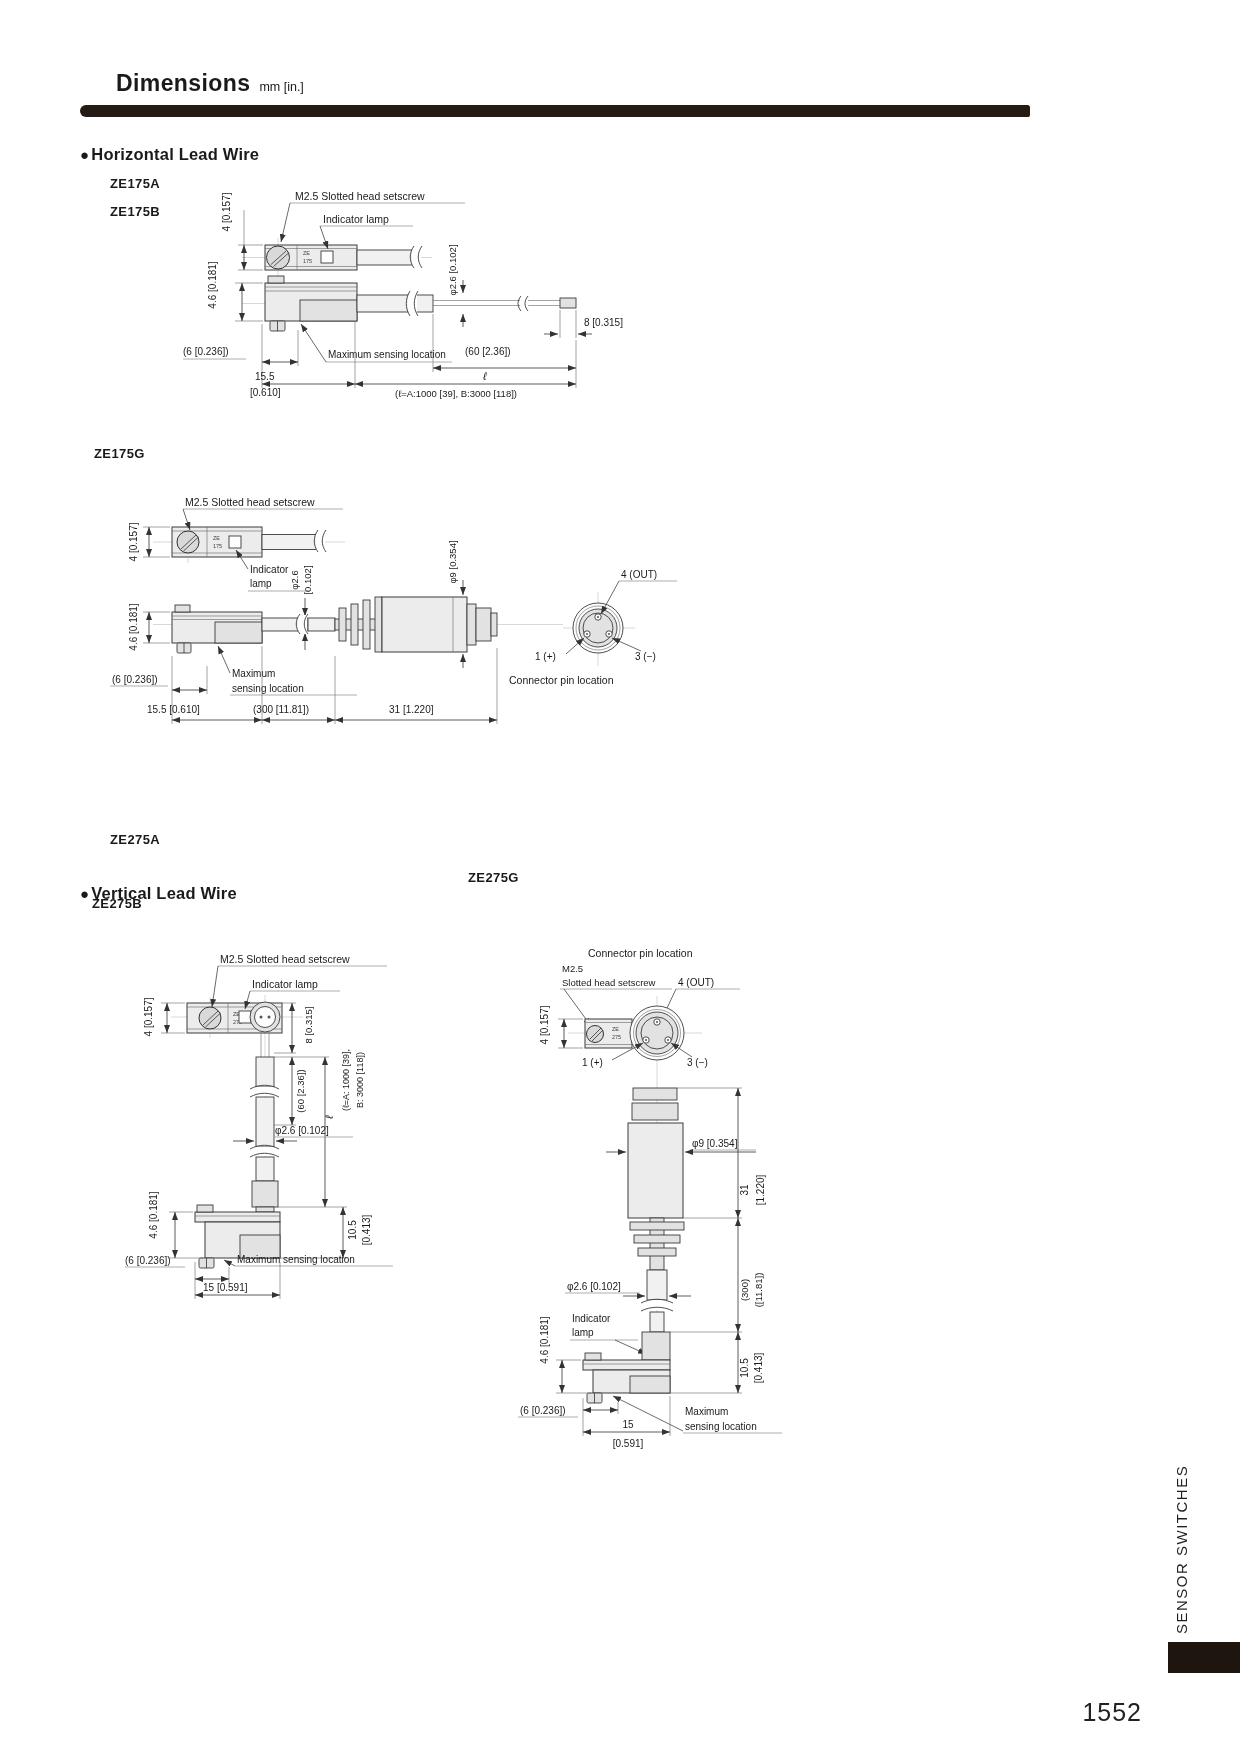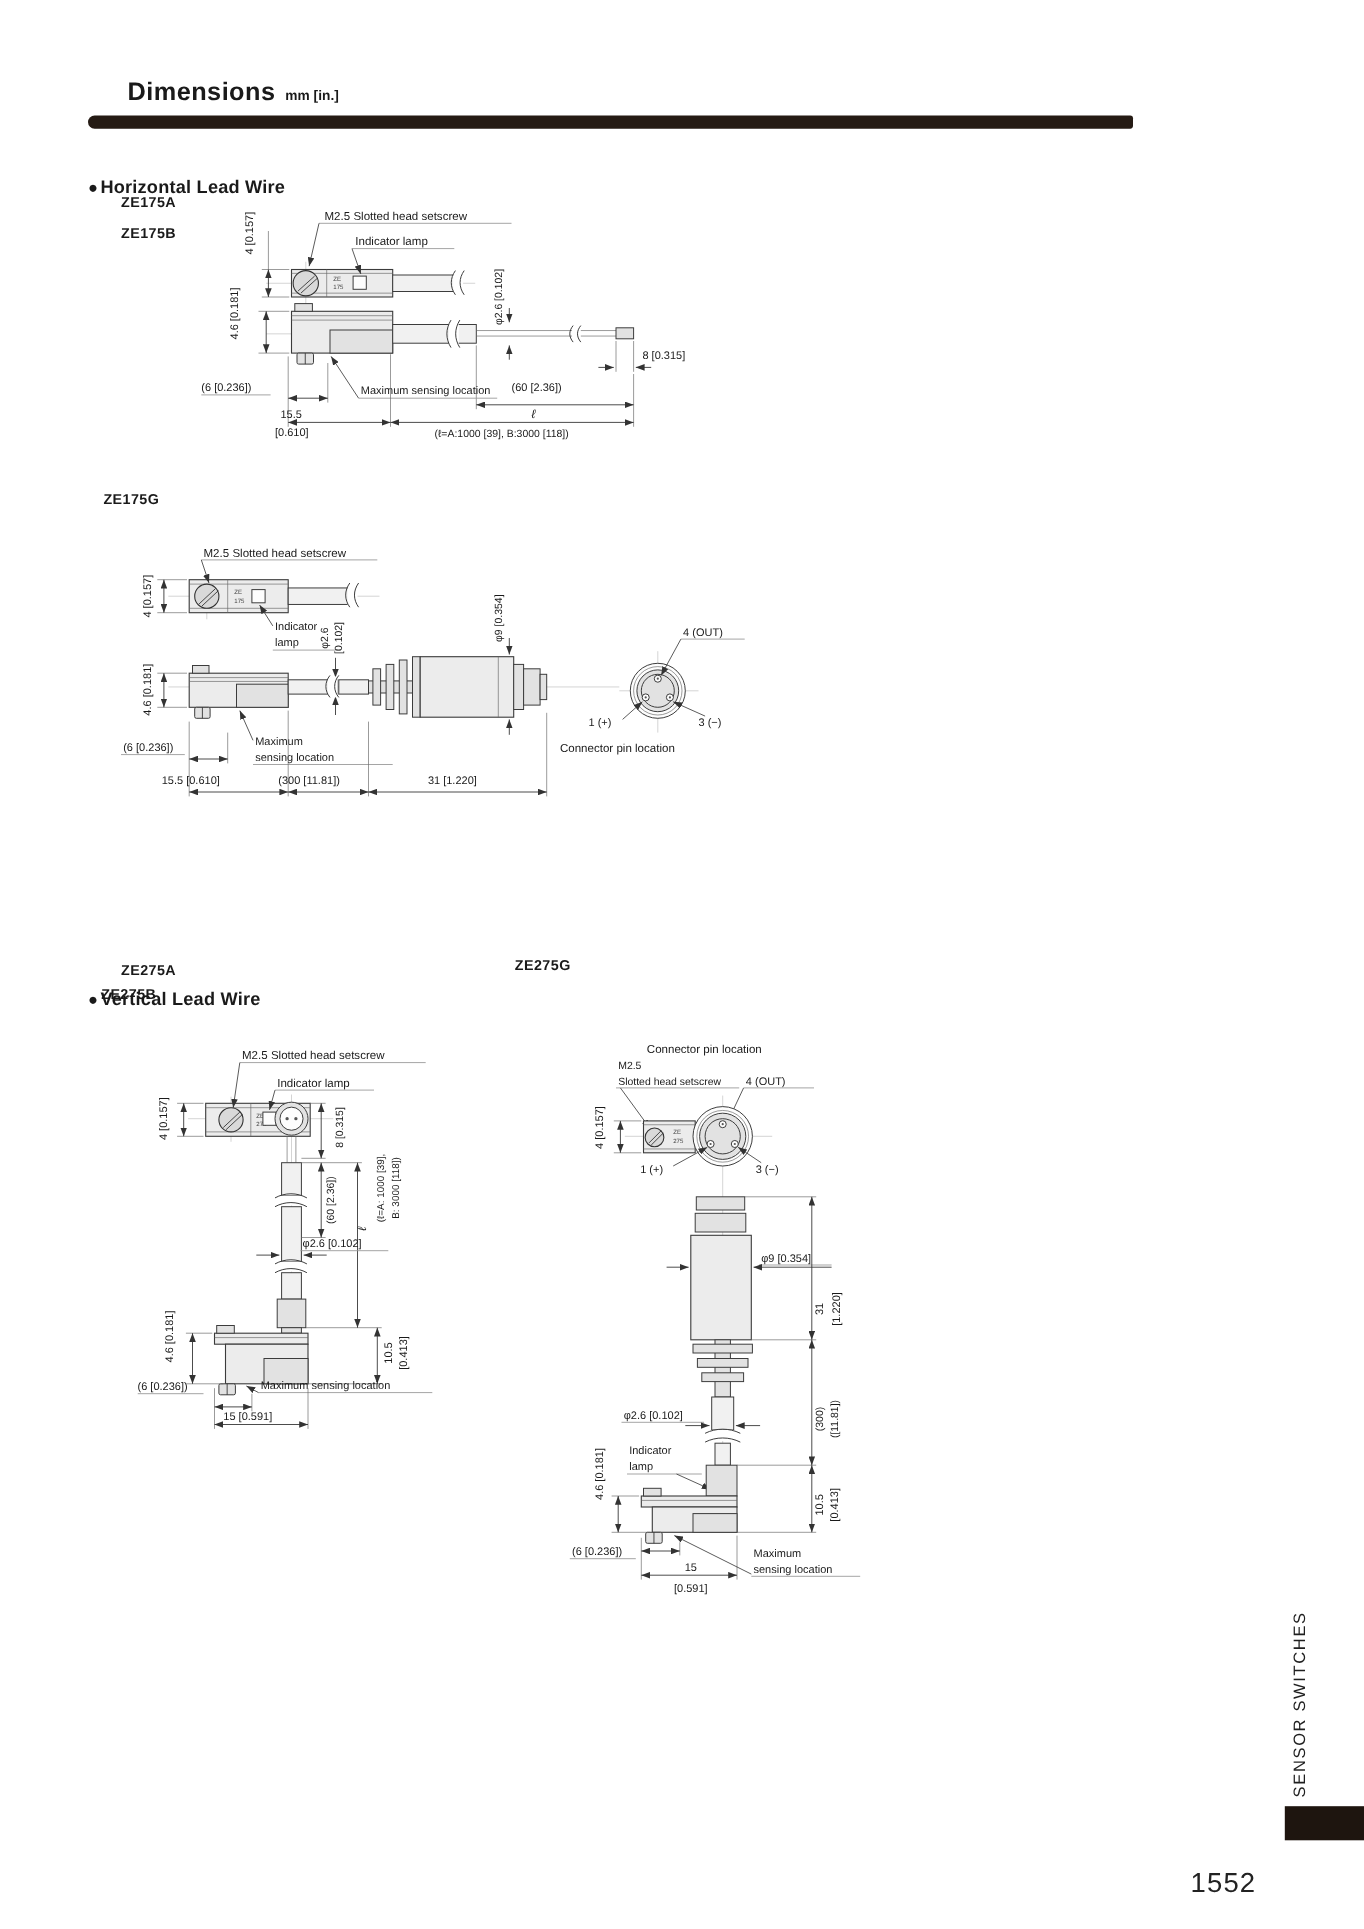--- a/index.html
+++ b/index.html
@@ -1,22 +1,22 @@
 <!DOCTYPE html>
 <html><head>
 <meta charset="utf-8">
 <style>
   html,body{margin:0;padding:0;background:#f4f4f4;}
   .page{position:relative;width:1240px;height:1754px;background:#ffffff;overflow:hidden;
         font-family:"Liberation Sans","DejaVu Sans",sans-serif;color:#1a1a1a;}
   .abs{position:absolute;}
   .title{font-size:23px;font-weight:bold;letter-spacing:.4px;margin-left:36px;}
-  .unit{font-size:12.5px;font-weight:bold;margin-left:9px;}
+  .unit{font-size:12.5px;font-weight:normal;margin-left:9px;}
   .rule{background:#251b14;height:12px;border-radius:7px 3px 3px 7px;}
-  .sec{font-size:16.5px;font-weight:bold;letter-spacing:.2px;margin-top:16px;}
+  .sec{font-size:16.5px;font-weight:bold;letter-spacing:.2px;}
   .sec .bullet{font-size:15px;margin-right:2px;}
   .model{font-size:13px;font-weight:bold;letter-spacing:.4px;}
   .sidetab{writing-mode:vertical-rl;transform:rotate(180deg);font-size:15px;letter-spacing:1.5px;color:#1f1f1f;}
   .blacktab{background:#1e150f;}
   .pageno{font-size:25px;color:#222;letter-spacing:1px;text-align:right;}
   svg text{font-family:"Liberation Sans","DejaVu Sans",sans-serif;fill:#1a1a1a;}
   .lbl{font-size:10.5px;} .dtx{font-size:10px;} .d9{font-size:9.5px;} .d8{font-size:9px;}
   .tiny{font-size:5.5px;fill:#444;} .mid{text-anchor:middle;} .it{font-style:italic;font-size:11px;}
   .body{fill:#ececec;stroke:#3b3b3b;stroke-width:1;}
   .part{fill:#e2e2e2;stroke:#3b3b3b;stroke-width:.9;}
@@ -316,21 +316,21 @@
       <line class="dim" x1="240" y1="250" x2="402" y2="250" marker-start="url(#as)" marker-end="url(#ae)"></line>
       <text class="dtx" x="52" y="243">15.5 [0.610]</text>
       <text class="dtx" x="158" y="243">(300 [11.81])</text>
       <text class="dtx" x="294" y="243">31 [1.220]</text>
     </g>
   </svg>
 
   <div class="abs sec" style="left:80px;top:884px;">
     <span class="bullet">●</span><span>Vertical Lead Wire</span>
   </div>
-  <div class="abs model" style="left:110px;top:874px;text-align:center;">ZE275A</div>
+  <div class="abs model" style="left:110px;top:832px;text-align:center;">ZE275A</div>
   <div class="abs model" style="left:92px;top:896px;">ZE275B</div>
   <div class="abs model" style="left:468px;top:870px;">ZE275G</div>
 
   <svg class="abs" style="left:125px;top:945px;" width="340" height="400" viewBox="0 0 340 400">
     <g>
       <line class="cl" x1="46" y1="72" x2="178" y2="72"></line>
       <line class="cl" x1="85" y1="52" x2="85" y2="93"></line>
       <line class="cl" x1="140" y1="50" x2="140" y2="95"></line>
       <line class="cl" x1="140" y1="95" x2="140" y2="262"></line>
     </g>

